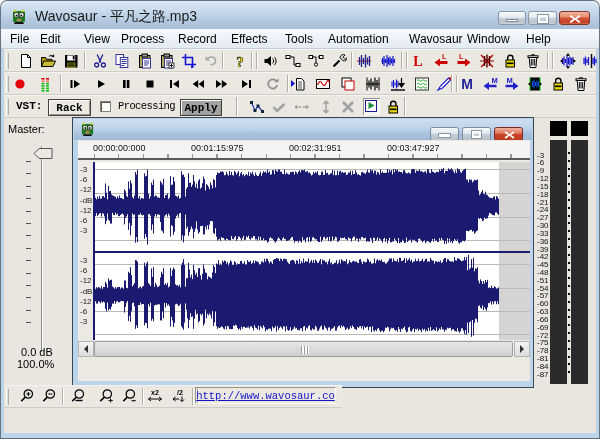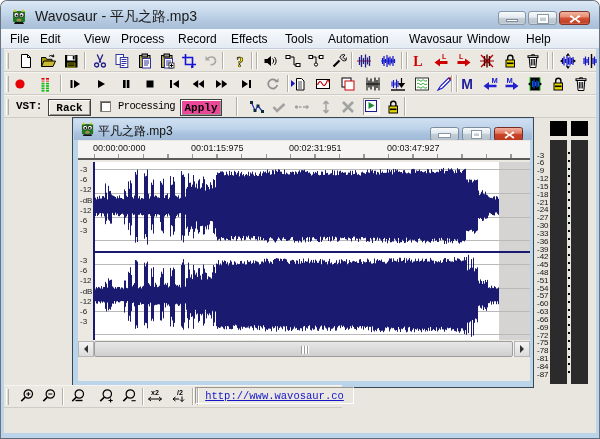--- a/index.html
+++ b/index.html
@@ -406,47 +406,56 @@
   <div class="tsep" style="left:451px;top:75px"></div>
   <div class="tsep" style="left:456px;top:75px"></div>
   <div class="tsep" style="left:62px;top:388px"></div>
   <div class="tsep" style="left:142px;top:388px"></div>
   <div class="tsep" style="left:192px;top:388px"></div>
   <div class="tsep" style="left:197px;top:388px"></div>
   <div class="abs mono" style="left:16px;top:100px;font-size:11px;font-weight:bold;color:#000">VST:</div>
   <div class="abs" style="left:48px;top:99px;width:43px;height:17px;background:#ece9e2;border:1px solid #404040;box-shadow:inset 1px 1px 0 #fff,inset -1px -1px 0 #9a968e;text-align:center;font-family:'Liberation Mono',monospace;font-size:11px;font-weight:bold;line-height:16px">Rack</div>
   <div class="abs" style="left:100px;top:101px;width:11px;height:11px;background:#fff;border:1px solid #848078;box-shadow:inset 1px 1px 0 #5a564e"></div>
   <div class="abs mono" style="left:118px;top:100px;font-size:10.5px;font-weight:normal;color:#000;letter-spacing:-0.6px">Processing</div>
-  <div class="abs" style="left:180px;top:99px;width:42px;height:17px;background:#ec4899;border:1px solid #404040;box-shadow:inset 1px 1px 0 #fff,inset -1px -1px 0 #9a968e;text-align:center;font-family:'Liberation Mono',monospace;font-size:11px;font-weight:bold;line-height:16px">Apply</div>
+  <div class="abs" style="left:180px;top:99px;width:42px;height:17px;background:#a3a3a3;border:1px solid #404040;box-shadow:inset 1px 1px 0 #fff,inset -1px -1px 0 #9a968e;text-align:center;font-family:'Liberation Mono',monospace;font-size:11px;font-weight:bold;line-height:16px">Apply</div>
   <div class="abs" style="left:236px;top:97px;width:2px;height:19px;border-left:1px solid #b3afa7;border-right:1px solid #fff"></div>
   <div class="abs" style="left:363px;top:98px;width:17px;height:17px;background:#f6f4f0;box-shadow:inset 1px 1px 0 #9a968e,inset -1px -1px 0 #fff">
       <div class="abs" style="left:2px;top:2px;width:12px;height:12px;border:1.5px solid #1a1a8c;background:#fff">
         <svg width="9" height="9" viewBox="0 0 9 9" style="position:absolute;left:1px;top:0">
           <path d="M1.5 1l6 3.5-6 3.5z" fill="#1b8a3a"></path>
         </svg>
       </div>
     </div>
   <div class="abs" style="left:404px;top:97px;width:2px;height:19px;border-left:1px solid #b3afa7;border-right:1px solid #fff"></div>
-  <div class="abs mono" style="z-index:4;left:195px;top:387px;width:159px;height:17px;border:1px solid #9a968e;border-right-color:#fff;border-bottom-color:#fff;font-size:10.5px;color:#1414cc;line-height:16px;text-align:center"><span style="text-decoration:underline">http://www.wavosaur.co</span></div>
+  <div class="abs mono" style="z-index:4;left:195px;top:387px;width:141px;height:17px;border:1px solid #9a968e;border-right-color:#fff;border-bottom-color:#fff;font-size:10.5px;color:#1414cc;line-height:16px;text-align:center"><span style="text-decoration:underline">http://www.wavosaur.co</span></div>
 
   <div id="client">
+    <div id="master">
+      <div class="abs" style="left:4px;top:5px">Master:</div>
+      <div class="abs" style="left:37px;top:28px;width:2px;height:206px;background:#8a8a8a;border-right:1px solid #fff"></div>
+      <div class="abs" style="left:22px;top:43px;width:5px;height:172px;background:repeating-linear-gradient(#555 0,#555 1px,transparent 1px,transparent 12.4px)"></div>
+      <svg class="abs" style="left:29px;top:30px" width="20" height="11" viewBox="0 0 20 11">
+          <path d="M1 5.5L6 .5h13v10H6z" fill="#ece9e2" stroke="#555" stroke-width="1"></path>
+        </svg>
+      <div class="abs" style="left:17px;top:228px">0.0 dB</div>
+      <div class="abs" style="left:13px;top:240px">100.0%</div>
+    </div>
 
     <div id="child">
       <div id="ctitle">
         <svg class="abs" style="left:6px;top:3px" width="15" height="15" viewBox="0 0 16 16">
           <rect x="2" y="2" width="12" height="11" rx="1" fill="#1e7a1e"></rect>
           <path d="M2 3l2-3 2 2.5zM14 3l-2-3-2 2.5z" fill="#cfd23a"></path>
           <circle cx="5.4" cy="6" r="2.4" fill="#fff" stroke="#000" stroke-width=".6"></circle>
           <circle cx="10.6" cy="6" r="2.4" fill="#fff" stroke="#000" stroke-width=".6"></circle>
           <circle cx="5.6" cy="6.4" r="1" fill="#000"></circle>
             <circle cx="10.4" cy="6.4" r="1" fill="#000"></circle>
           <ellipse cx="8" cy="11" rx="2.6" ry="1.6" fill="#a88a5a"></ellipse>
           <path d="M4 13h8l1 2H3z" fill="#111"></path>
         </svg>
-        <div class="txt">平凡之路.mp3</div>
         <div class="cbtn" style="left:356px">
             <div class="abs" style="left:8px;top:6px;width:11px;height:3px;background:#fff;outline:1px solid #8a96a3"></div>
           </div>
         <div class="cbtn" style="left:388px">
             <div class="abs" style="left:9px;top:3px;width:9px;height:7px;border:2px solid #fff;outline:1px solid #8a96a3"></div>
           </div>
         <div class="cbtn close" style="left:420px">
             <svg class="abs" style="left:9px;top:2px" width="11" height="10" viewBox="0 0 12 10">
               <path d="M2 1l4 3.2L10 1l1.5 1.5L7.6 5l3.9 2.5L10 9 6 5.8 2 9 .5 7.5 4.4 5 .5 2.5z" fill="#fff"></path>
             </svg>

